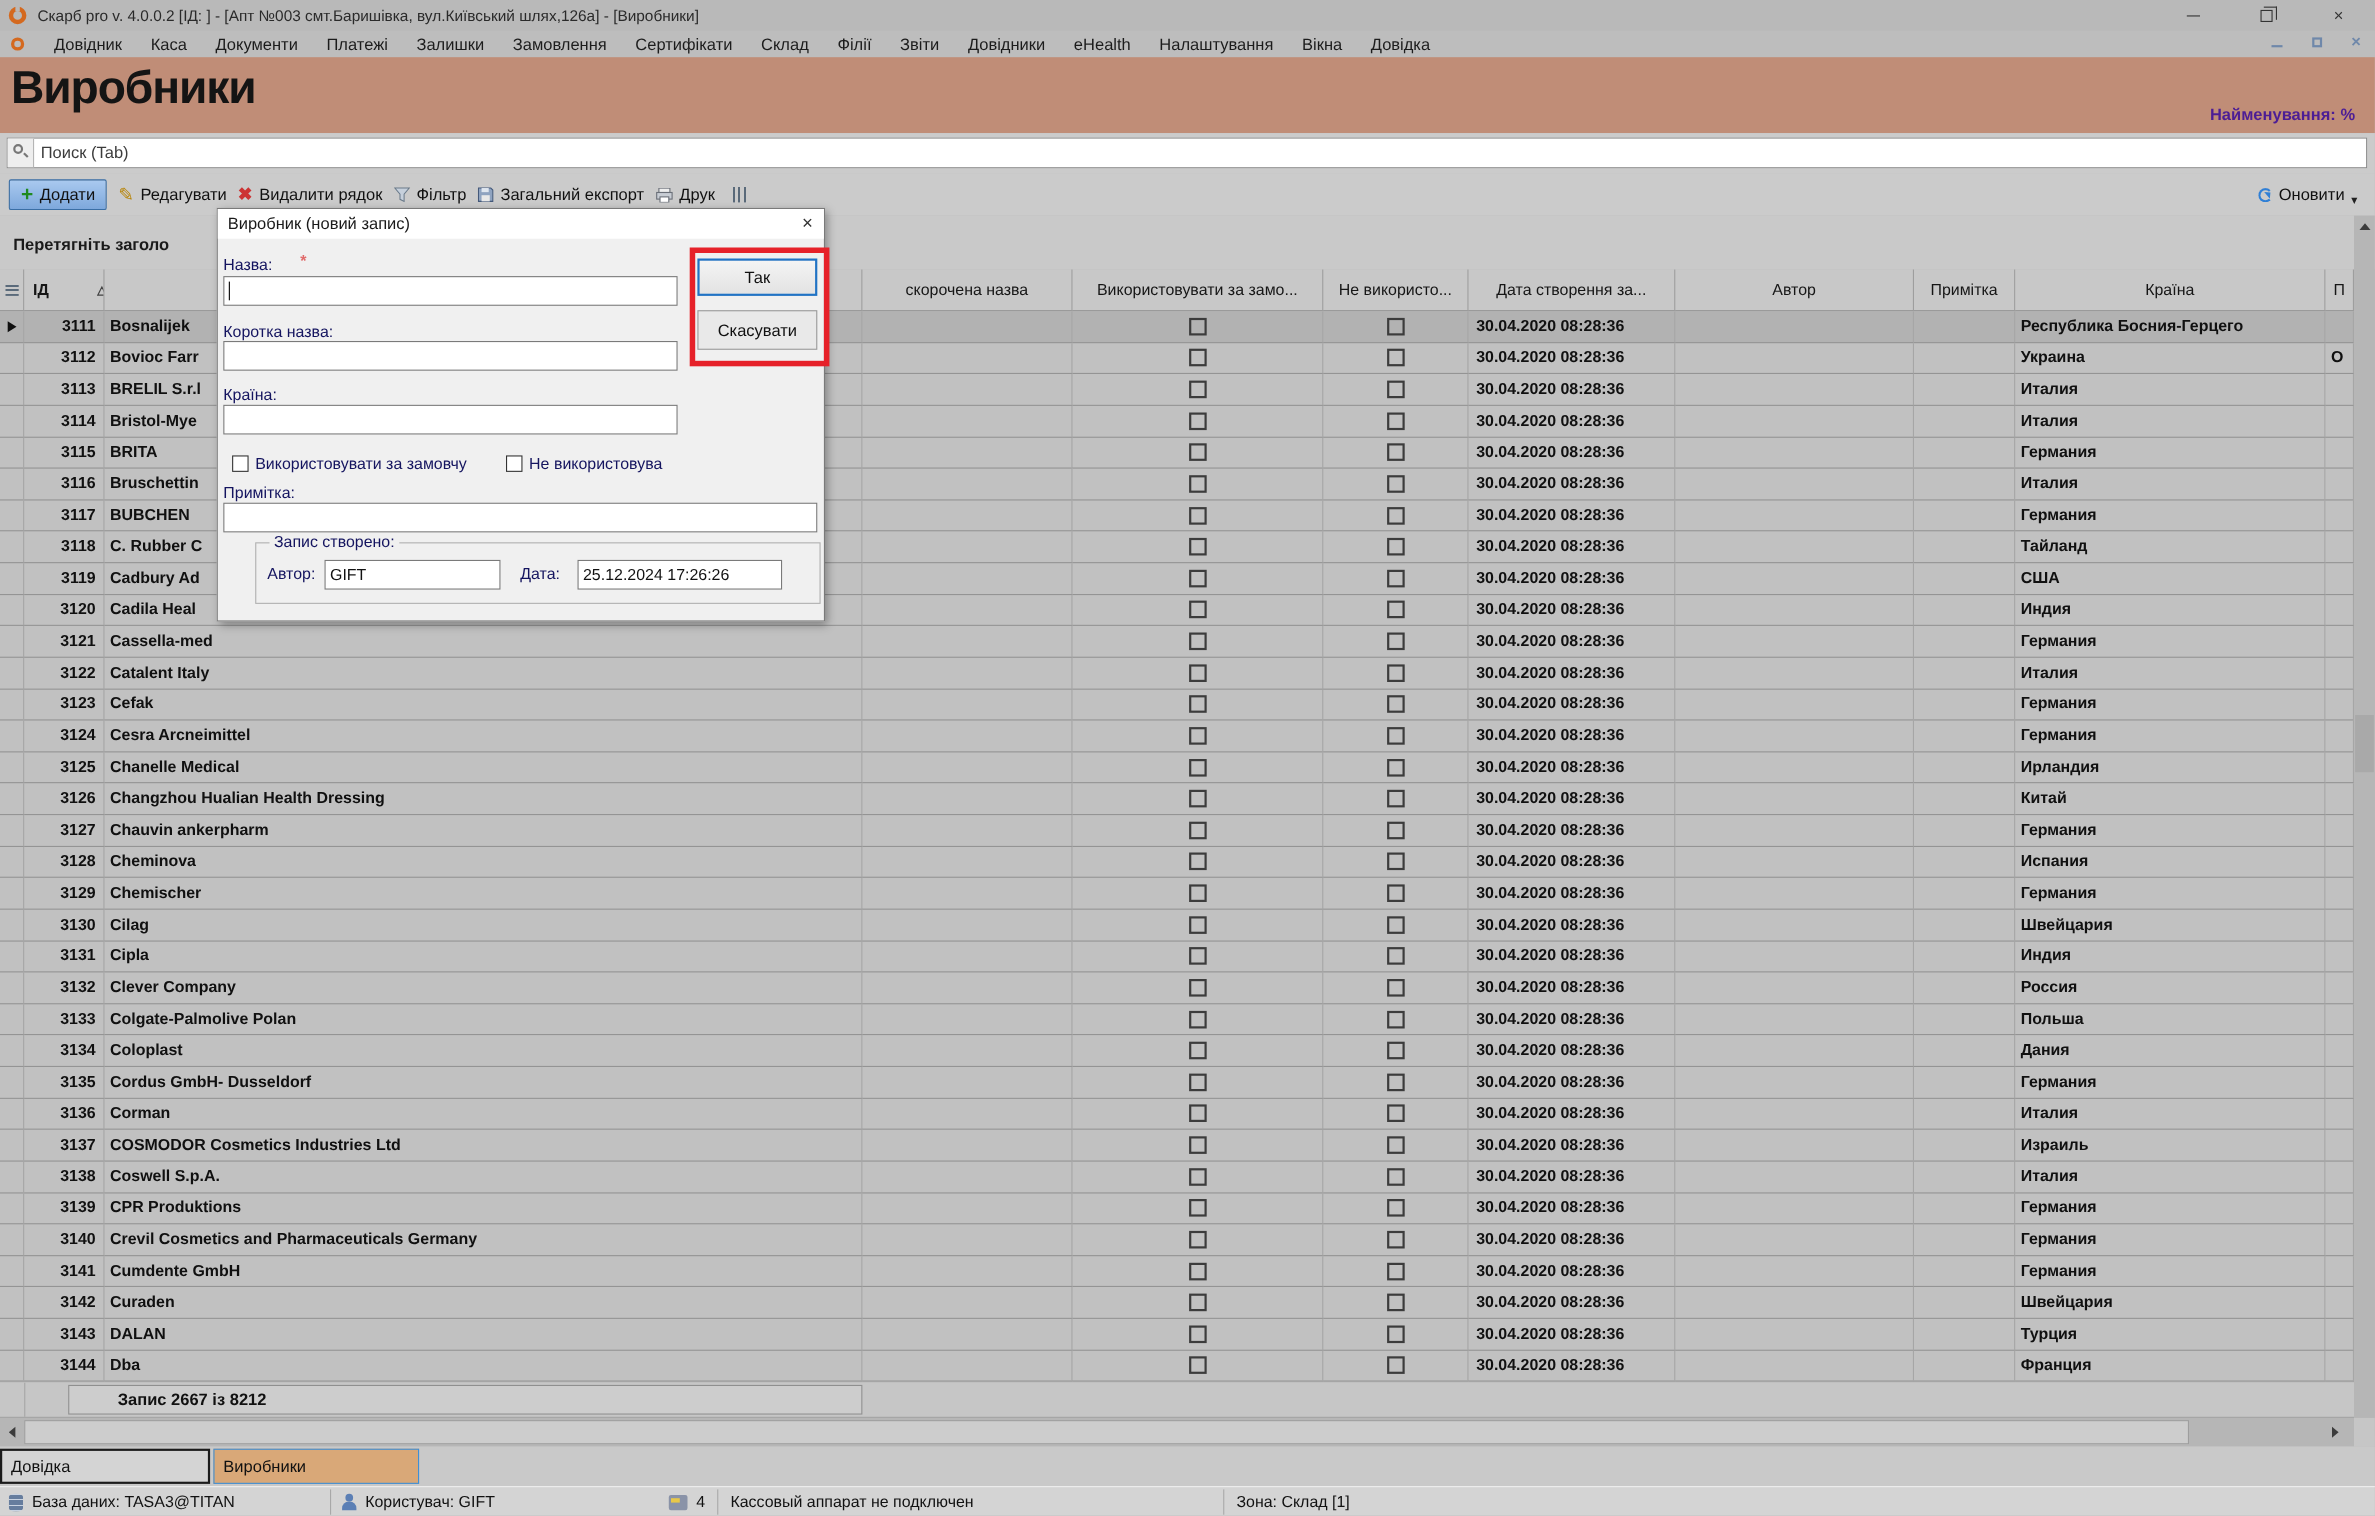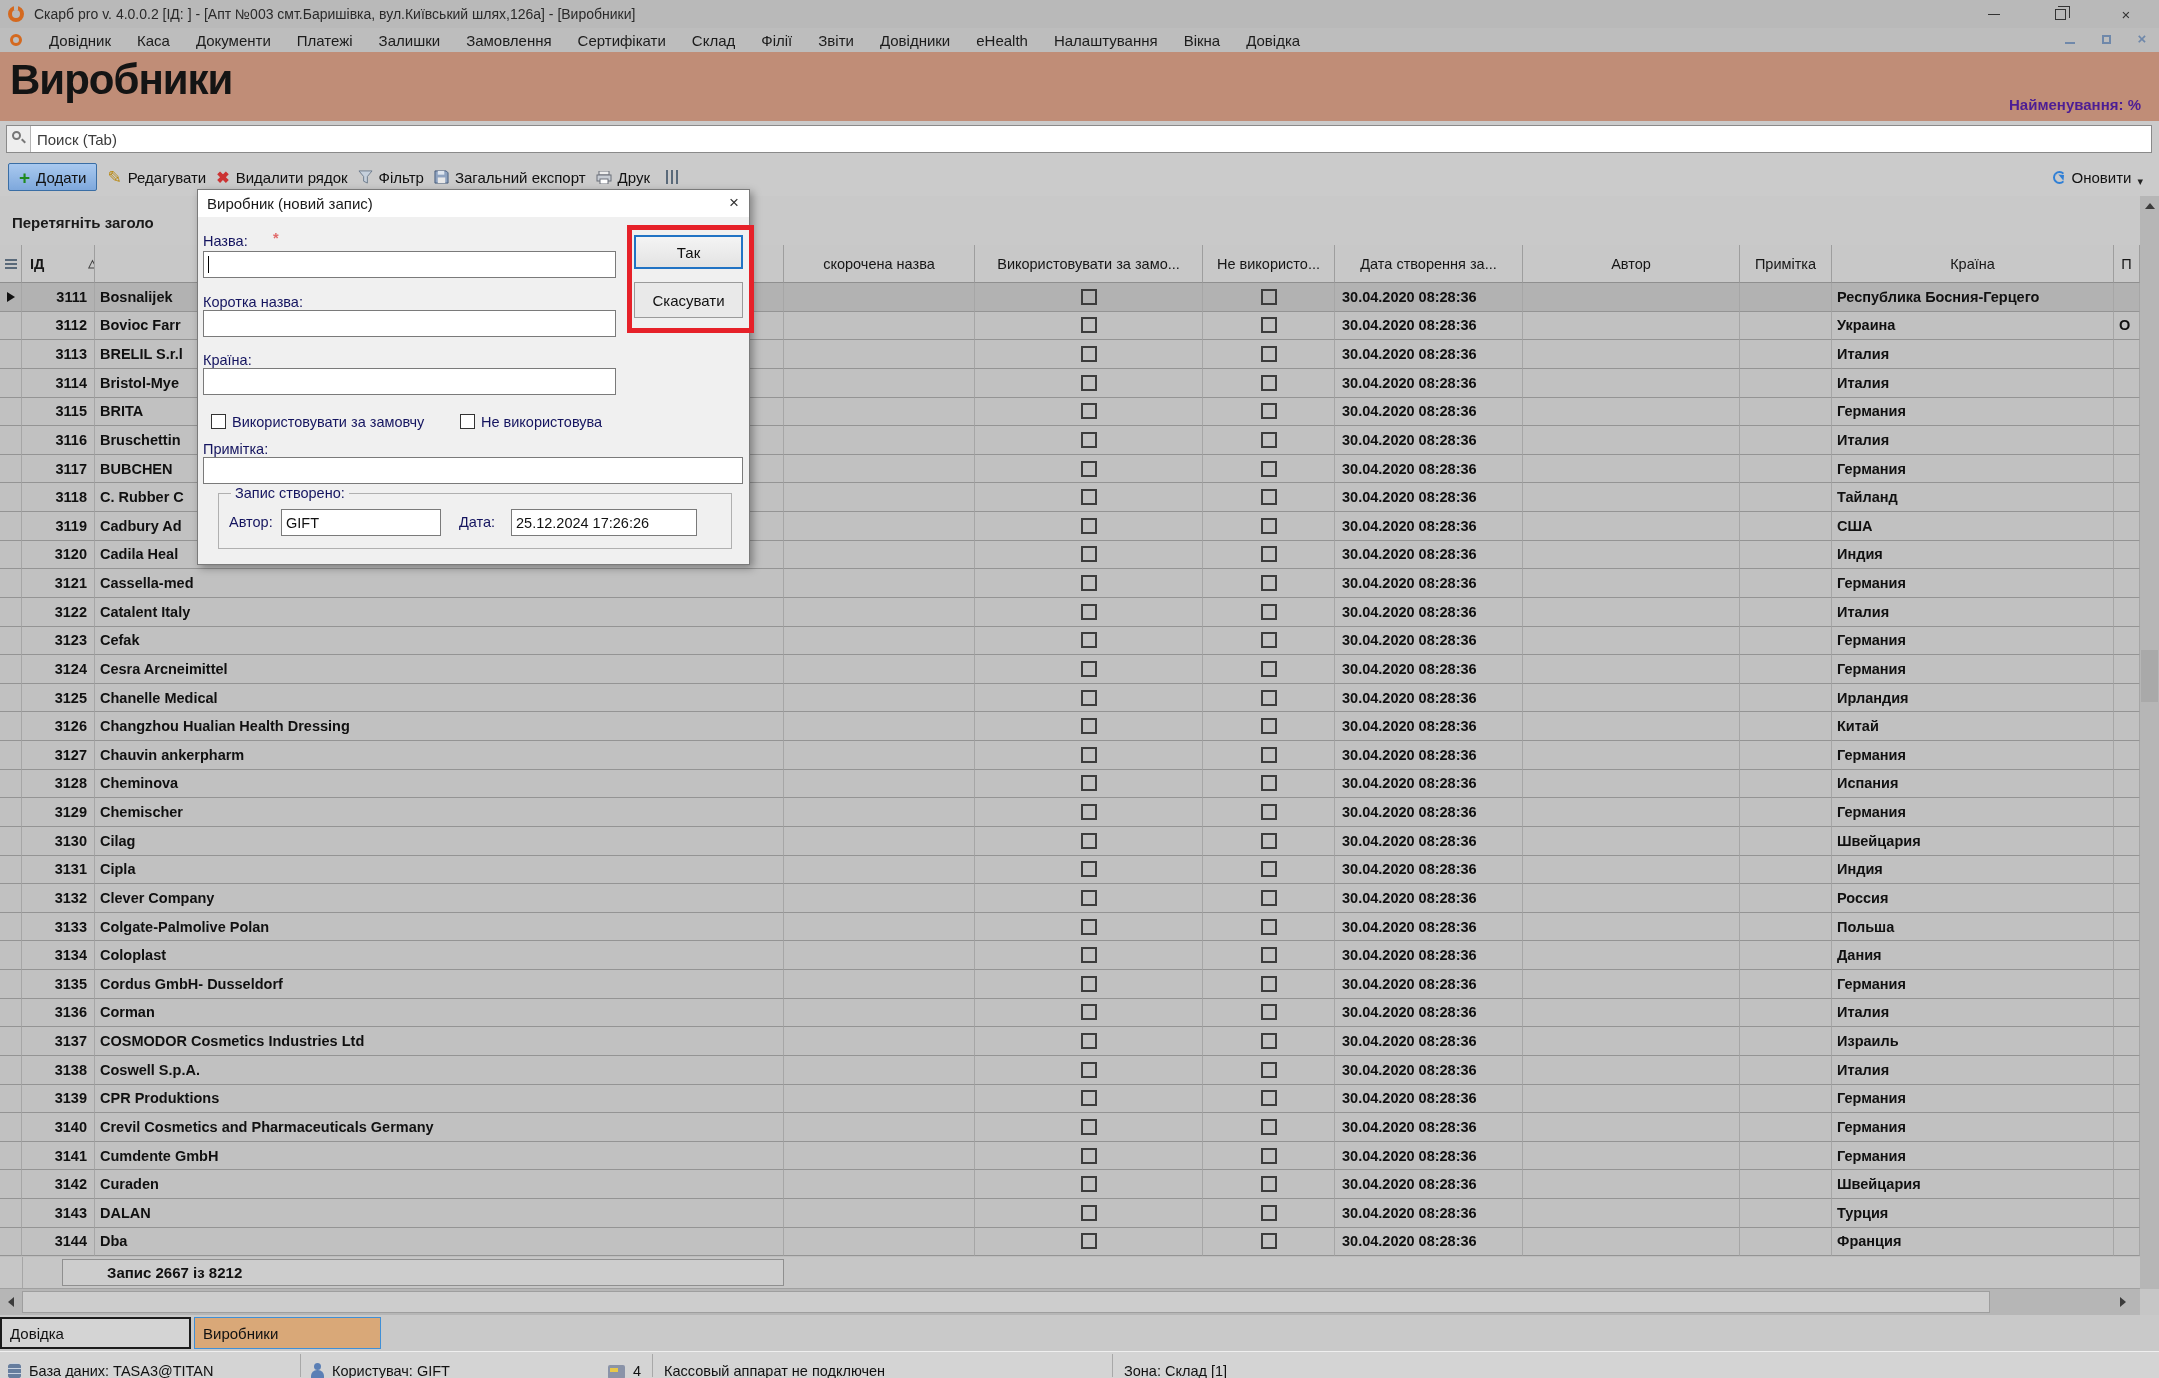--- a/index.html
+++ b/index.html
@@ -101,40 +101,40 @@
   .vthumb { position:absolute; left:1px; top:454px; width:17px; height:52px; background:#a9a9a9; }
   .scorner { left:2140px; top:1289px; width:19px; height:26px; background:#c6c6c6; }
 
   
   .tabsrow { left:0; top:1315px; width:2159px; height:36px; background:#c9c9c9; }
   .tab1 { position:absolute; left:0; top:2px; width:191px; height:32px; background:#d4d4d4; border:2px solid #1b1b1b; display:flex; align-items:center; padding-left:8px; font-size:15px; }
   .tab2 { position:absolute; left:194px; top:2px; width:187px; height:32px; background:#d9a878; border:1px solid #3f8fd6; display:flex; align-items:center; padding-left:8px; font-size:15px; }
 
   
   .statusbar { left:0; top:1351px; width:2159px; height:27px; background:#d4d4d4; border-top:1px solid #efefef; font-size:14.5px; }
-  .sb-item { position:absolute; top:0; height:27px; display:flex; align-items:flex-end; gap:8px; }
+  .sb-item { position:absolute; top:0; height:27px; display:flex; align-items:center; gap:8px; }
   .sb-sep { position:absolute; top:2px; width:1px; height:23px; background:#a8a8a8; }
   .db-ico { width:13px; height:16px; background:#667d9e; border-radius:6px/3px; background-image:repeating-linear-gradient(#c9d3e2 0 1px,transparent 1px 5px); }
   .user-ico { width:14px; height:16px; position:relative; }
   .user-ico::before { content:""; position:absolute; left:4px; top:0; width:7px; height:7px; border-radius:50%; background:#5b7fb5; }
   .user-ico::after { content:""; position:absolute; left:1px; top:7px; width:13px; height:8px; border-radius:6px 6px 0 0; background:#5b7fb5; }
   .cash-ico { width:17px; height:14px; background:#8a93a8; border-radius:2px; position:relative; }
   .cash-ico::after { content:""; position:absolute; left:2px; top:3px; width:8px; height:4px; background:#e8c84a; }
 
   
   .dialog { left:197px; top:189px; width:553px; height:376px; background:#f0f0f0; border:1px solid #7a7a7a; box-shadow:3px 3px 8px rgba(0,0,0,0.35); z-index:50; }
   .dlg-title { position:absolute; left:0; top:0; width:100%; height:27px; background:#ffffff; display:flex; align-items:center; }
   .dlg-title-text { margin-left:9px; font-size:15px; color:#1a1a1a; }
   .dlg-close { position:absolute; right:10px; top:3px; font-size:17px; color:#333; }
   .dlbl { position:absolute; font-size:14.5px; color:#14145f; }
   .dinput { position:absolute; background:#fff; border:1px solid #7a7a7a; height:27px; font-size:14.5px; display:flex; align-items:center; padding-left:4px; }
   .req { color:#e06a6a; font-weight:bold; }
   .caret { width:1px; height:17px; background:#000; }
   .dcb { position:absolute; width:15px; height:15px; border:1px solid #333; background:#fff; }
-  .groupbox { position:absolute; left:20px; top:303px; width:514px; height:56px; border:1px solid #b0b0b0; }
+  .groupbox { position:absolute; left:34px; top:303px; width:514px; height:56px; border:1px solid #b0b0b0; }
   .grouplabel { position:absolute; left:12px; top:-9px; background:#f0f0f0; padding:0 4px; font-size:14.5px; color:#14145f; }
   .btn-ok { position:absolute; left:436px; top:45px; width:109px; height:34px; background:linear-gradient(#f4f4f4,#e3e3e3); border:2px solid #2173c4; font-size:15px; display:flex; align-items:center; justify-content:center; }
   .btn-cancel { position:absolute; left:436px; top:92px; width:109px; height:36px; background:#e9e9e9; border:1px solid #9a9a9a; font-size:15px; display:flex; align-items:center; justify-content:center; }
 
   .red-annot { left:627px; top:225px; width:127px; height:108px; border:5px solid #e62129; z-index:60; }
 </style>
 </head>
 <body>
 
 <div class="abs titlebar">

